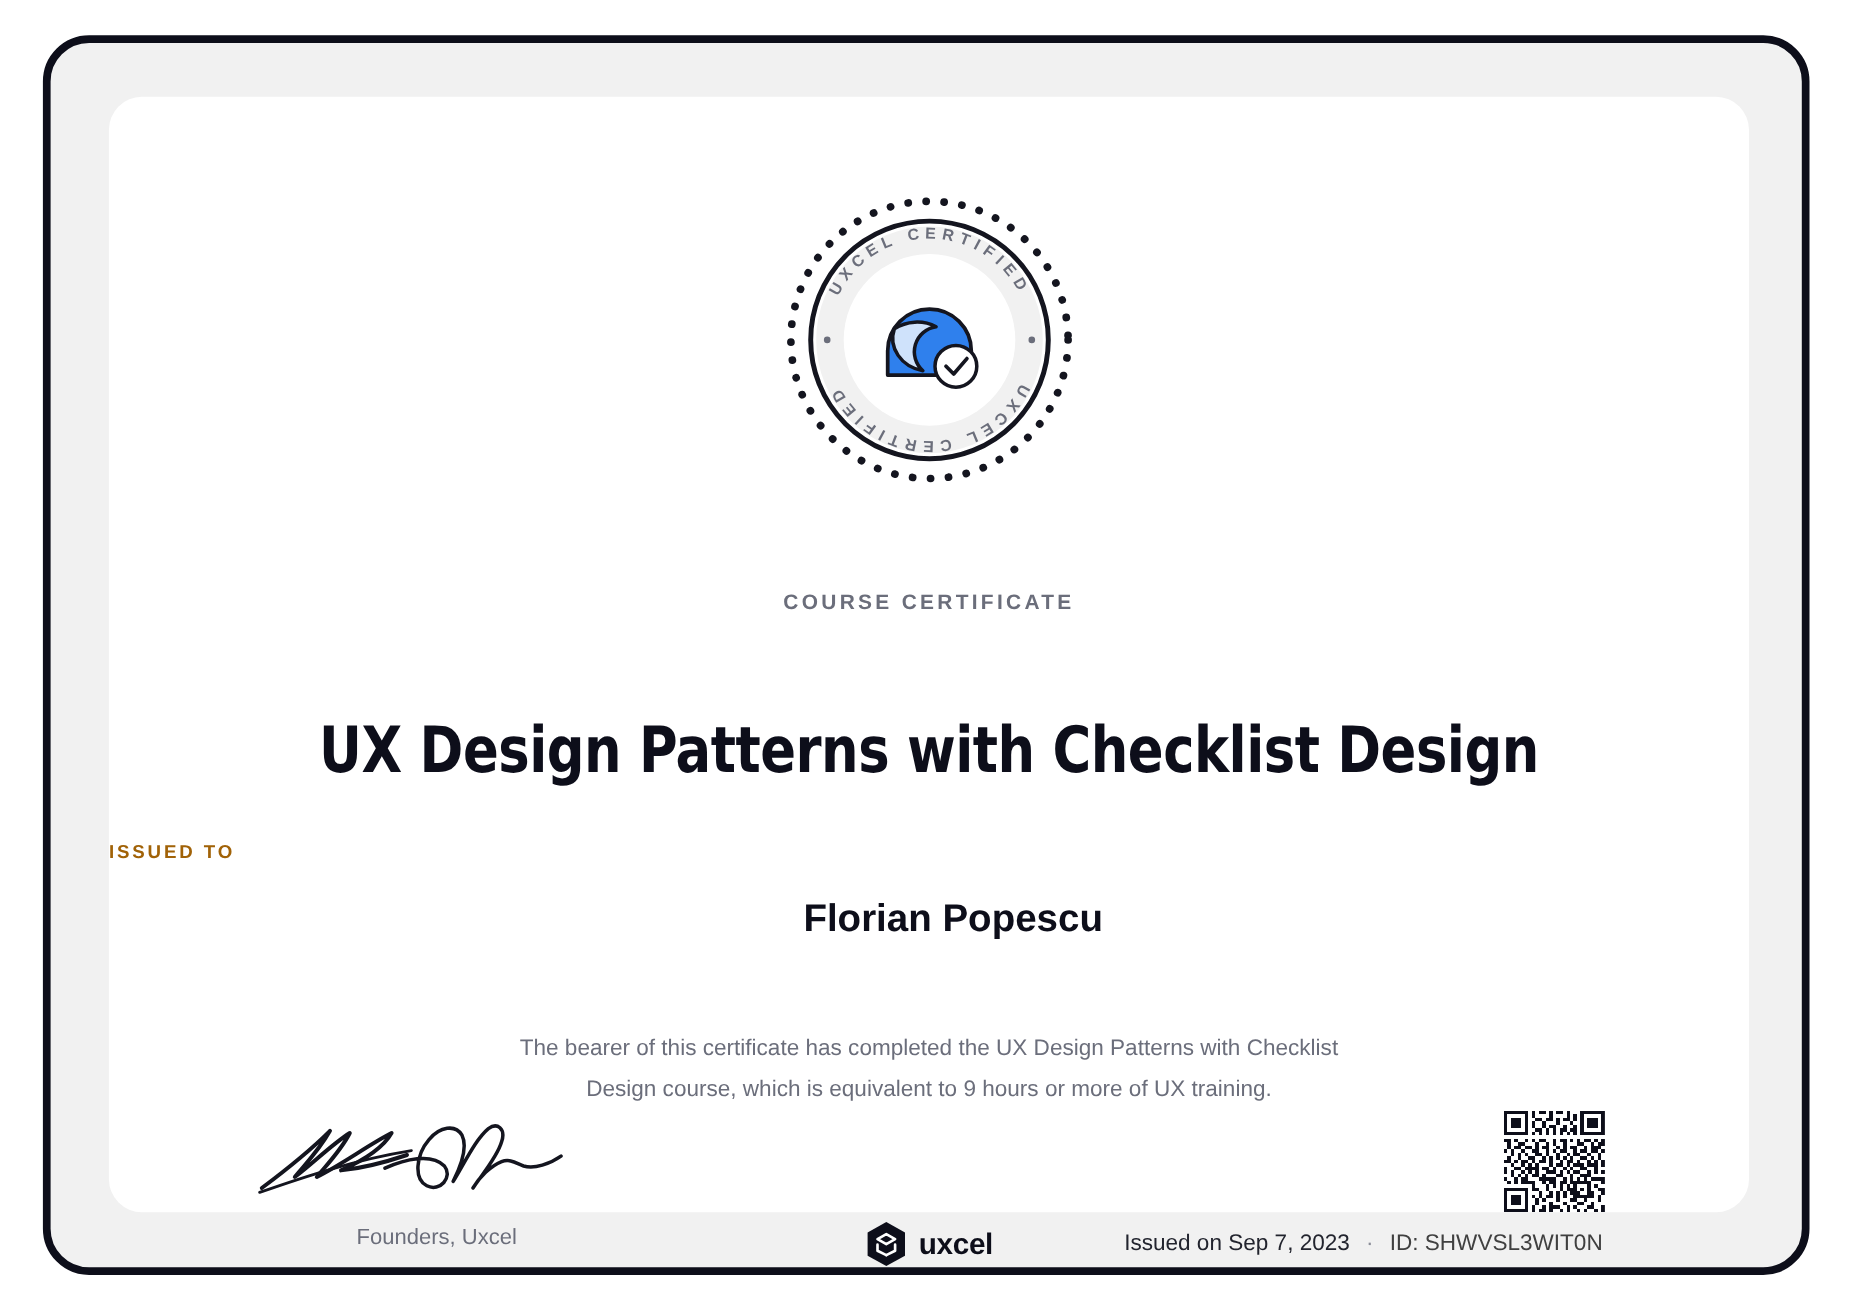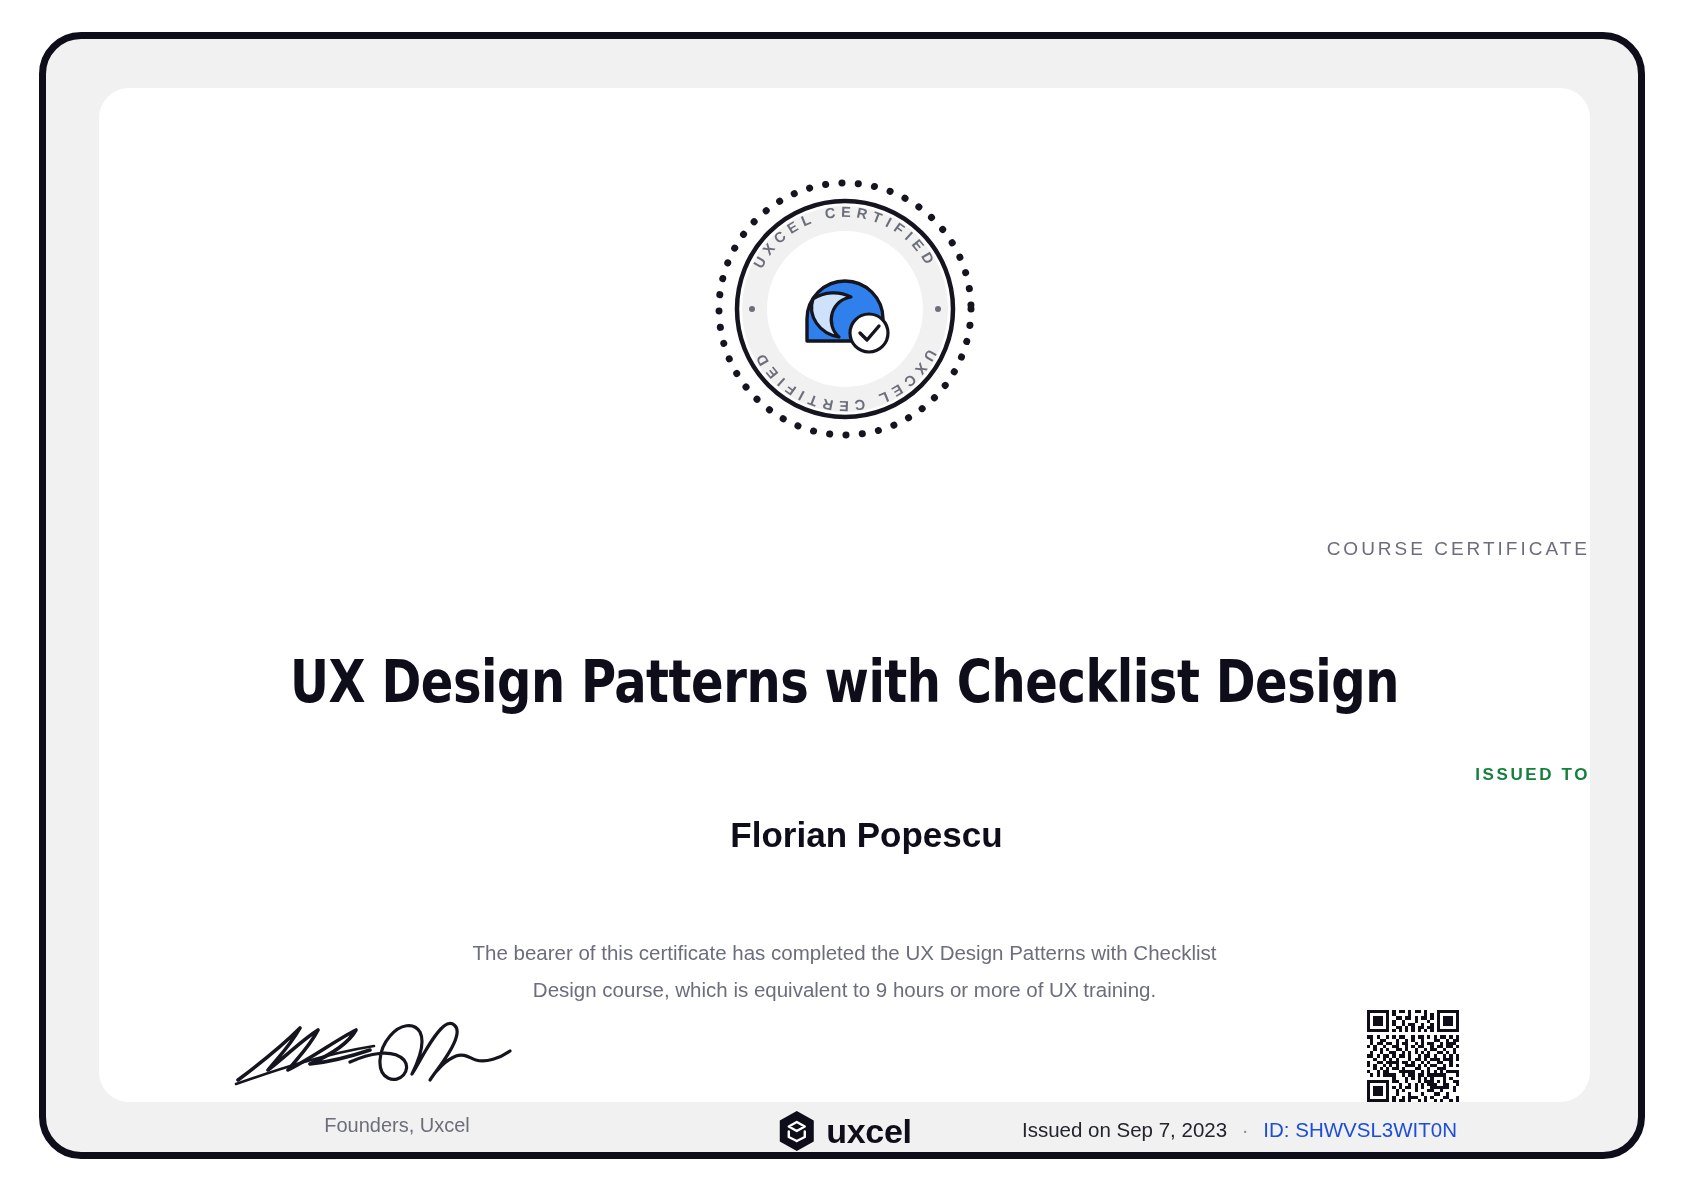--- a/index.html
+++ b/index.html
@@ -52,48 +52,48 @@
     width: 272px;
     height: 272px;
   }
   .badge-svg { display: block; width: 272px; height: 272px; }
 
   
   .course-label {
     position: absolute;
     left: 0; right: 0;
     top: 450px;
-    text-align: right;
+    text-align: center;
     font-size: 19px;
-    font-weight: 400;
+    font-weight: 700;
     letter-spacing: 3.0px;
     color: #6b6e7b;
   }
   .cert-title {
     position: absolute;
     left: 60px; right: 60px;
     top: 524px;
     text-align: center;
     font-size: 58px;
     line-height: 1.08;
     font-weight: 700;
     letter-spacing: -0.5px;
     color: #0d0e1a;
     font-family: "DejaVu Sans Condensed", "Liberation Sans Narrow", "Liberation Sans", sans-serif;
     transform: scaleX(0.92);
   }
   .issued-label {
     position: absolute;
     left: 0; right: 0;
     top: 677px;
-    text-align: right;
+    text-align: left;
     font-size: 17px;
     font-weight: 700;
     letter-spacing: 2.6px;
-    color: #15803d;
+    color: #a16207;
   }
   .recipient {
     position: absolute;
     left: 0; right: 0;
     top: 727px;
     text-align: center;
     font-size: 35px;
     font-weight: 700;
     color: #0d0e1a;
     margin-left: 44px;
@@ -130,37 +130,37 @@
     position: absolute;
     left: 50%;
     transform: translateX(-50%);
     top: 1022px;
     display: flex;
     align-items: center;
     gap: 11px;
   }
   .brand-mark { display: block; width: 38px; height: 42px; }
   .brand-word {
-    font-size: 34px;
+    font-size: 27px;
     font-weight: 700;
     color: #0d0e1a;
     letter-spacing: -0.3px;
   }
 
   
   .issue-meta {
     position: absolute;
     right: 133px;
     top: 1030px;
     font-size: 20.5px;
     white-space: nowrap;
   }
   .issue-date { color: #22242e; }
   .meta-sep { color: #8a8d98; margin: 0 9px; }
-  .issue-id { color: #1d4ed8; }
+  .issue-id { color: #404040; }
 
   
   .qr {
     position: absolute;
     right: 131px;
     top: 922px;
     width: 92px;
     height: 92px;
   }
   .qr-svg { display: block; width: 92px; height: 92px; }

